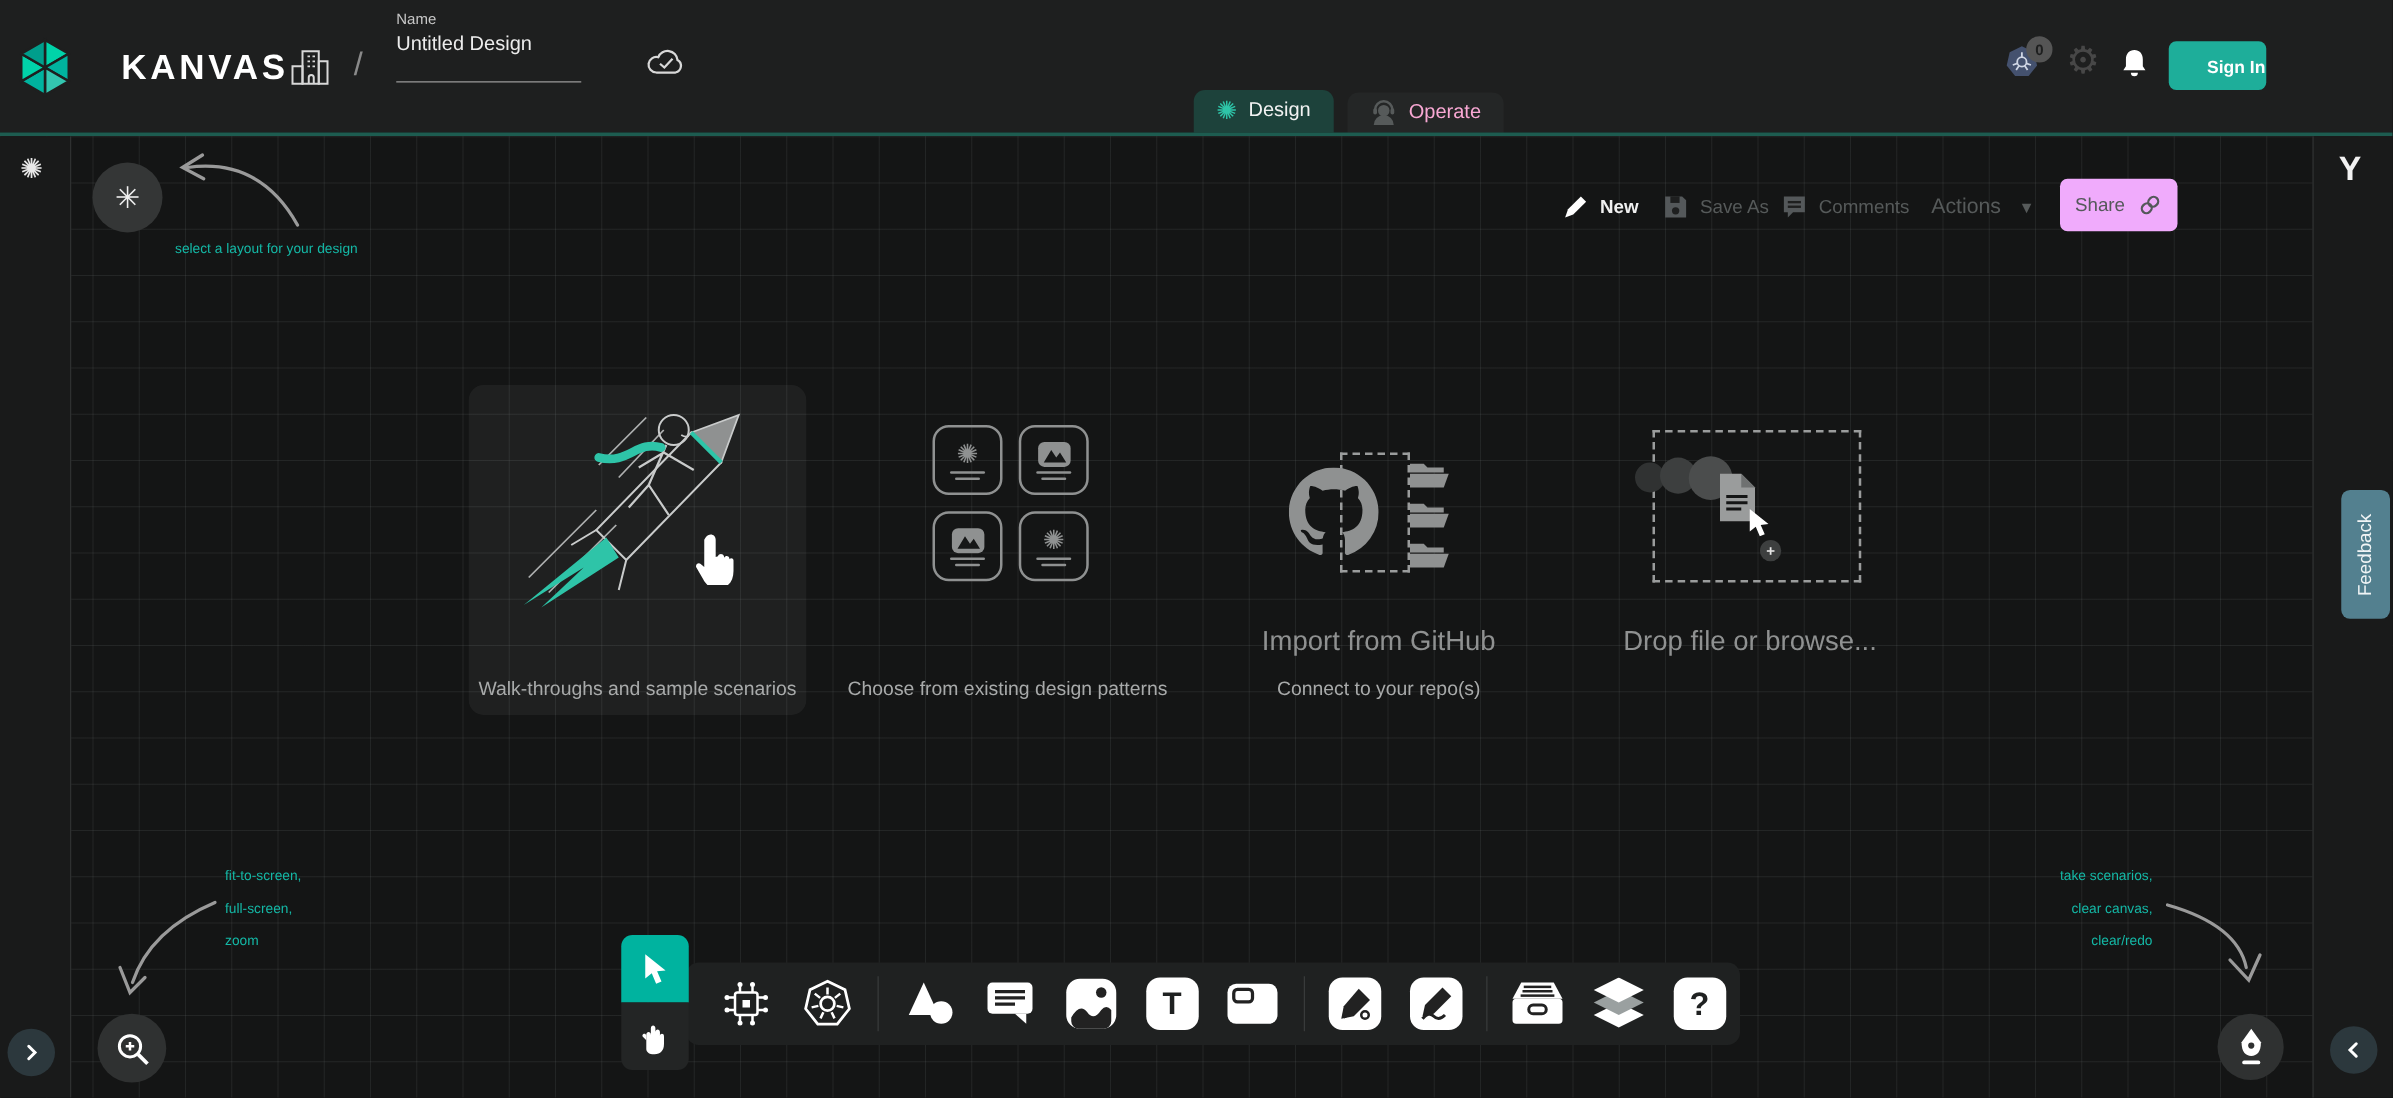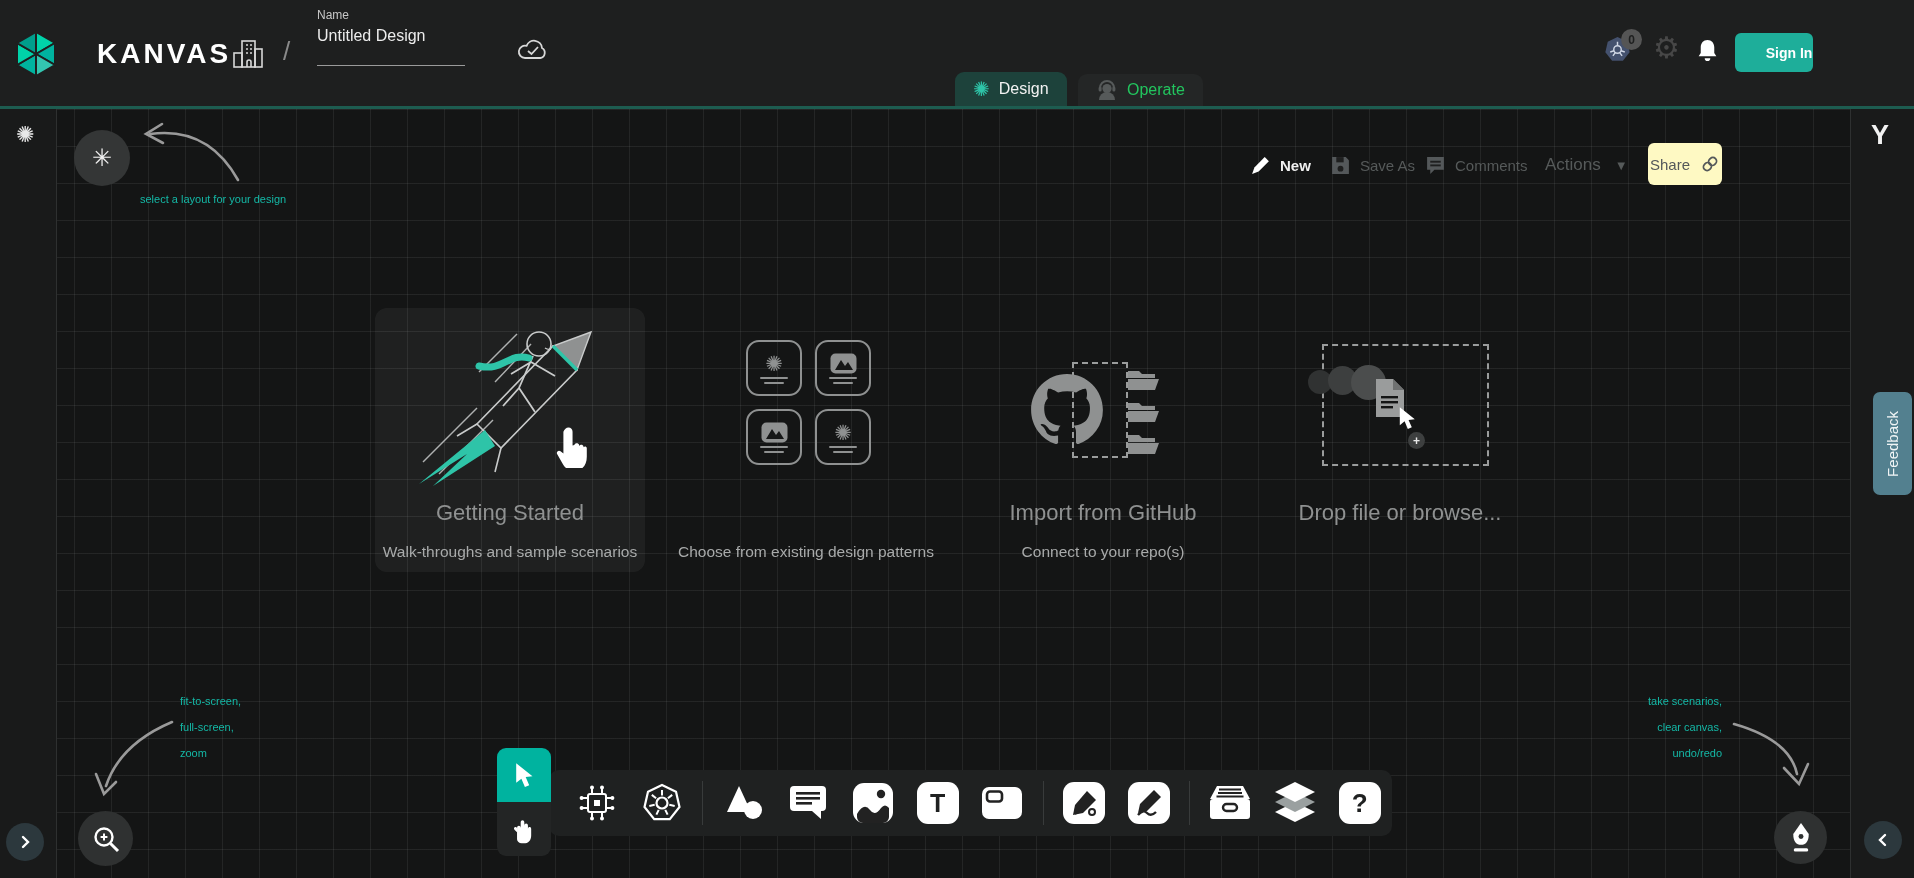--- a/index.html
+++ b/index.html
@@ -12,21 +12,21 @@
   .brand-text { color:#fff; font-size:28px; font-weight:bold; letter-spacing:3px;margin-left:31px; }
   .slash { color:#8a8a8a; font-size:26px; font-weight:300; }
   .name-label { color:#c7c7c7; font-size:12px; }
   .name-value { color:#ececec; font-size:16px; margin-top:5px; padding-bottom:20px;
     border-bottom:1px solid #9a9a9a; width:148px; }
   .tab { position:absolute; bottom:0; height:34px; display:flex; align-items:center; gap:9px;
     padding:0 18px; border-radius:9px 9px 0 0; cursor:pointer; }
   .tab-design { left:955px; background:#1d423b; }
   .tab-operate { left:1078px; background:#242626; height:32px; }
   .tab-design .tab-label { color:#f2f2f2; font-size:16px; }
-  .tab-operate .tab-label { color:#22c55e; font-size:16px; }
+  .tab-operate .tab-label { color:#f9a8d4; font-size:16px; }
   .spiral { font-size:20px; line-height:1; }
   .badge0 { position:absolute; left:17px; top:-7px; width:21px; height:21px; border-radius:50%;
     background:#555; color:#1e1f1f; font-size:12px; font-weight:bold; display:flex;
     align-items:center; justify-content:center; }
   .signin { position:absolute; left:1735px; top:33px; width:78px; height:39px; background:#1eae9a;
     border-radius:6px; color:#fff; font-size:14px; font-weight:bold; display:flex;
     align-items:center; justify-content:center; cursor:pointer;padding-left:30px; }
 
   
   .canvas-border { position:absolute; left:0; top:106px; width:1914px; height:3px; background:#1d5c50; }
@@ -38,21 +38,21 @@
   .strip { position:absolute; top:109px; height:769px; background:#191a1a; }
   .strip-left { left:0; width:57px; border-right:1px solid #2e3030; }
   .strip-right { left:1850px; width:64px; border-left:1px solid #2e3030; }
   .round-btn { border-radius:50%; display:flex; align-items:center; justify-content:center; cursor:pointer; }
   .hint-text { color:#14b8a6; font-size:11px; line-height:26px; }
 
   
   .ctool { position:absolute; top:150px; height:30px; display:flex; align-items:center; color:#565a5a; }
   .ctool-label { font-size:15px; margin-left:9px; }
   .ctool-new { color:#f0f0f0; font-weight:bold; }
-  .share-btn { position:absolute; left:1648px; top:143px; width:74px; height:42px; background:#fef9c3;
+  .share-btn { position:absolute; left:1648px; top:143px; width:94px; height:42px; background:#f0abfc;
     border-radius:6px; display:flex; align-items:center; justify-content:center; gap:10px; }
   .share-label { color:#54585a; font-size:15px; }
 
   
   .block { position:absolute; top:308px; height:264px; }
   .block-title { position:absolute; top:192px; width:100%; text-align:center; color:#8f9191;
     font-size:22px; }
   .block-sub { position:absolute; top:235px; width:100%; text-align:center; color:#a8aaaa;
     font-size:15.5px; }
   .card-bg { background:rgba(255,255,255,0.05); border-radius:12px; }
@@ -248,21 +248,20 @@
       <path d="M140 34 q3 2 6 1" stroke="#c9cbcb" stroke-width="1.4" fill="none"></path>
       <path d="M128 42 L114 74 M114 74 L130 98 M114 74 L98 92 M126 48 L150 62 M126 48 L106 60" stroke="#c9cbcb" stroke-width="1.8" fill="none"></path>
       <path d="M124 44 C104 38 98 58 74 52" stroke="#2ec4a8" stroke-width="7" fill="none" stroke-linecap="round"></path>
     </svg>
   </span>
   <span class="abs" style="left:180px; top:118px;">
     <svg width="36" height="42" viewBox="0 0 24 28">
       <path fill="#fff" d="M9 1 c1.6 0 2.7 1.2 2.7 2.8 V13 l1.2-.3 c.4-1.7 2.8-1.7 3.2 0 l.2.7 c.5-1.3 2.4-1.1 2.7.3 l.1.5 c.6-.9 2.1-.5 2.1.7 v5.6 c0 5.5-2.8 9.2-8.3 9.2 -4.1 0-6-1.4-7.8-4.6 l-3.7-6.4 c-.8-1.5 1-3 2.3-1.9 l1.9 1.6 V3.8 C6.4 2.2 7.4 1 9 1 z"></path>
     </svg>
   </span>
-  <div class="block-title">Getting Started</div>
   <div class="block-sub">Walk-throughs and sample scenarios</div>
 </div>
 
 <div class="block" style="left:672px; width:268px;">
   <div class="abs" style="left:74px; top:32px; display:grid; grid-template-columns:56px 56px; gap:13px;">
     <div class="tile56">
       <span class="spiral" style="color:#8f9191; font-size:21px;">✺</span>
       <div class="tline" style="width:28px;"></div>
         <div class="tline" style="width:20px;"></div>
     </div>
@@ -466,21 +465,21 @@
   <svg width="30" height="30" viewBox="0 0 30 30" fill="none" stroke="#fff">
     <circle cx="13" cy="13" r="8.5" stroke-width="2.4"></circle>
     <path d="M19.5 19.5 L27 27" stroke-width="3"></path>
     <path d="M13 9.6 V16.4 M9.6 13 H16.4" stroke-width="2"></path>
   </svg>
 </div>
 
 <div class="abs hint-text" style="left:1592px; top:688px; width:130px; text-align:right;">
   <div>take scenarios,</div>
   <div>clear canvas,</div>
-  <div>undo/redo</div>
+  <div>clear/redo</div>
 </div>
 <span class="abs" style="left:1724px; top:712px;">
   <svg width="95" height="88" viewBox="0 0 95 88" fill="none" stroke="#9a9a9a" stroke-width="2.6" stroke-linecap="round">
     <path d="M10 12 Q 66 28 73 62"></path>
     <polyline points="60,56 75,72 84,52"></polyline>
   </svg>
 </span>
 <div class="abs round-btn" style="left:1774px; top:811px; width:53px; height:53px; background:#2f3131;">
   <svg width="26" height="31" viewBox="0 0 24 30">
     <path d="M12 1 L19.5 11.5 C19.5 19 16.5 22 12 22 C7.5 22 4.5 19 4.5 11.5 Z" fill="#fff"></path>

